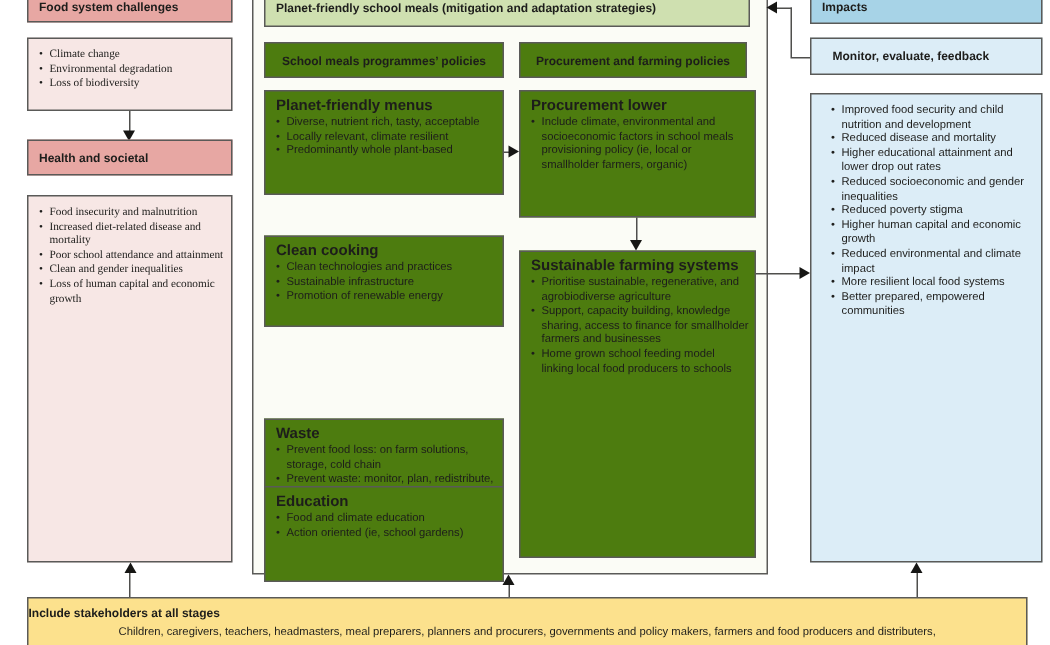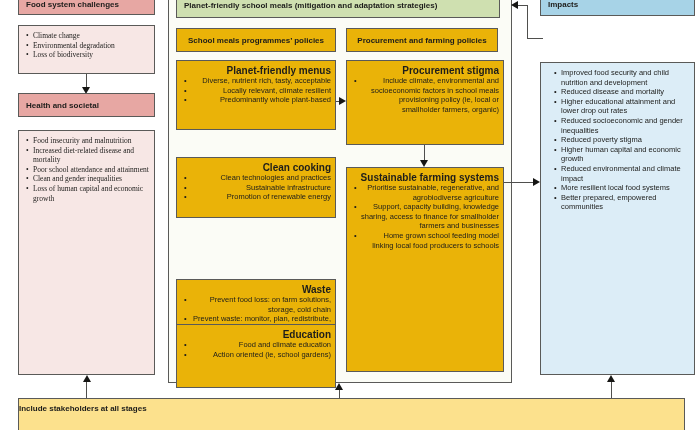--- a/index.html
+++ b/index.html
@@ -6,21 +6,21 @@
   .canvas {
     position:relative; width:700px; height:430px; overflow:hidden;
     background:#ffffff; font-family:"Liberation Sans", sans-serif; color:#1d1d1b;
   }
   .box { position:absolute; border:1px solid #5a5a58; box-sizing:border-box; }
   .hdr { font-weight:bold; font-size:8px; display:flex; align-items:center; padding:0 7px; letter-spacing:0; }
   .hdr-center { justify-content:center; text-align:center; }
   .pinkhdr { background:#e7a7a3; }
   .pinklight { background:#f7e7e5;font-family:Liberation Serif, serif; }
   .greenhdr { background:#cfe0b0; }
-  .greenlight { background:#eab308;text-align:right; }
+  .greenlight { background:#4d7c0f; }
   .container { background:#fbfcf6; }
   .bluehdr { background:#a7d3e7; }
   .bluelight { background:#dcedf7; }
   .yellow { background:#fce18d; }
   .list { padding:5px 4px 4px 7px; }
   ul.bl { margin:0; padding:0; list-style:none; }
   ul.bl li { position:relative; padding-left:7px; font-size:7.5px; line-height:9.6px; }
   ul.bl li::before { content:"\2022"; position:absolute; left:0; top:0; }
   .btitle { font-size:10px; font-weight:bold; line-height:10px; display:block; }
   .line { position:absolute; background:#4f4f4d; }
@@ -98,21 +98,21 @@
 
   <div class="box greenlight list" style="left:176px; top:324px; width:160px; height:64px;">
     <span class="btitle">Education</span>
     <ul class="bl">
       <li>Food and climate education</li>
       <li>Action oriented (ie, school gardens)</li>
     </ul>
   </div>
 
   <div class="box greenlight list" style="left:346px; top:60px; width:158px; height:85px;">
-    <span class="btitle">Procurement stigma</span>
+    <span class="btitle">Procurement lower</span>
     <ul class="bl">
       <li>Include climate, environmental and socioeconomic factors in school meals provisioning policy (ie, local or smallholder farmers, organic)</li>
     </ul>
   </div>
 
   <div class="box greenlight list" style="left:346px; top:167px; width:158px; height:205px;">
     <span class="btitle">Sustainable farming systems</span>
     <ul class="bl">
       <li>Prioritise sustainable, regenerative, and agrobiodiverse agriculture</li>
       <li>Support, capacity building, knowledge sharing, access to finance for smallholder farmers and businesses</li>
@@ -129,37 +129,39 @@
   <div class="line" style="left:504px; top:181.5px; width:30px; height:1px;"></div>
   <div class="head-right" style="left:533px; top:178px;"></div>
 
   <div class="line" style="left:527px; top:37.5px; width:16px; height:1px;"></div>
   <div class="line" style="left:527px; top:5px; width:1px; height:33px;"></div>
   <div class="line" style="left:518px; top:4.5px; width:10px; height:1px;"></div>
   <div class="head-left" style="left:511px; top:1px;"></div>
 
   <div class="box hdr bluehdr" style="left:540px; top:-7px; width:155px; height:23px;">Impacts</div>
 
+  <div class="box hdr bluelight" style="left:540px; top:25px; width:155px; height:25px; padding-left:14px;">Monitor, evaluate, feedback</div>
 
   <div class="box bluelight list" style="left:540px; top:62px; width:155px; height:313px; padding-left:13px;">
     <ul class="bl">
       <li>Improved food security and child nutrition and development</li>
       <li>Reduced disease and mortality</li>
       <li>Higher educational attainment and lower drop out rates</li>
       <li>Reduced socioeconomic and gender inequalities</li>
       <li>Reduced poverty stigma</li>
       <li>Higher human capital and economic growth</li>
       <li>Reduced environmental and climate impact</li>
       <li>More resilient local food systems</li>
       <li>Better prepared, empowered communities</li>
     </ul>
   </div>
 
   <div class="box yellow" style="left:18px; top:398px; width:667px; height:40px;">
     <div class="ybox-title">Include stakeholders at all stages</div>
+    <div class="ybox-text">Children, caregivers, teachers, headmasters, meal preparers, planners and procurers, governments and policy makers, farmers and food producers and distributers,</div>
   </div>
 
   <div class="line" style="left:86px; top:381px; width:1px; height:17px;"></div>
   <div class="head-up" style="left:82.5px; top:375px;"></div>
 
   <div class="line" style="left:338.5px; top:389px; width:1px; height:9px;"></div>
   <div class="head-up" style="left:335px; top:383px;"></div>
 
   <div class="line" style="left:610.5px; top:381px; width:1px; height:17px;"></div>
   <div class="head-up" style="left:607px; top:375px;"></div>

